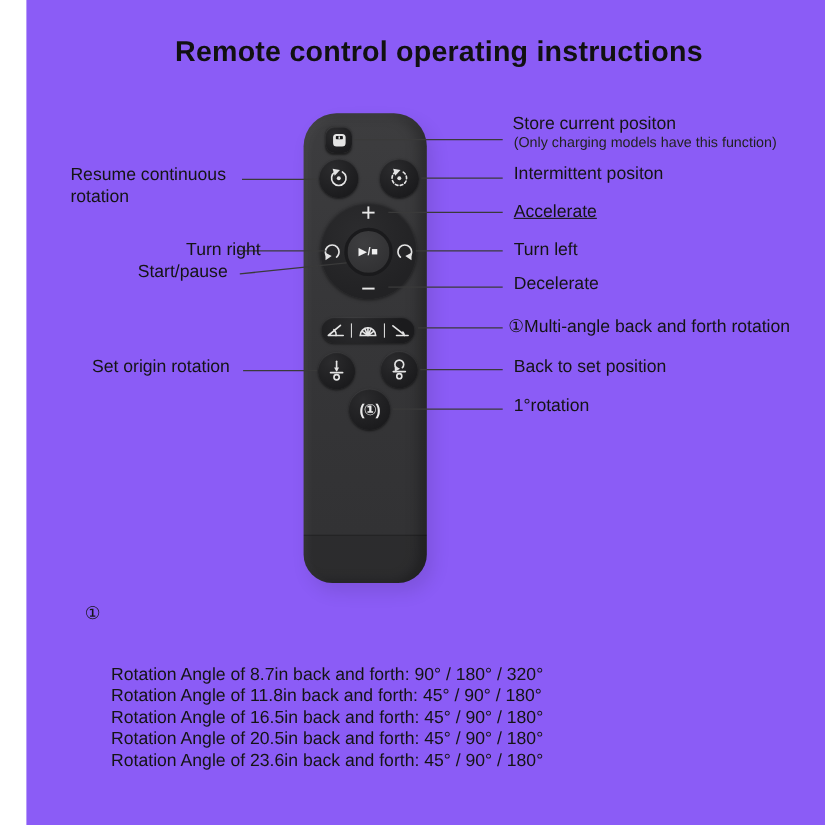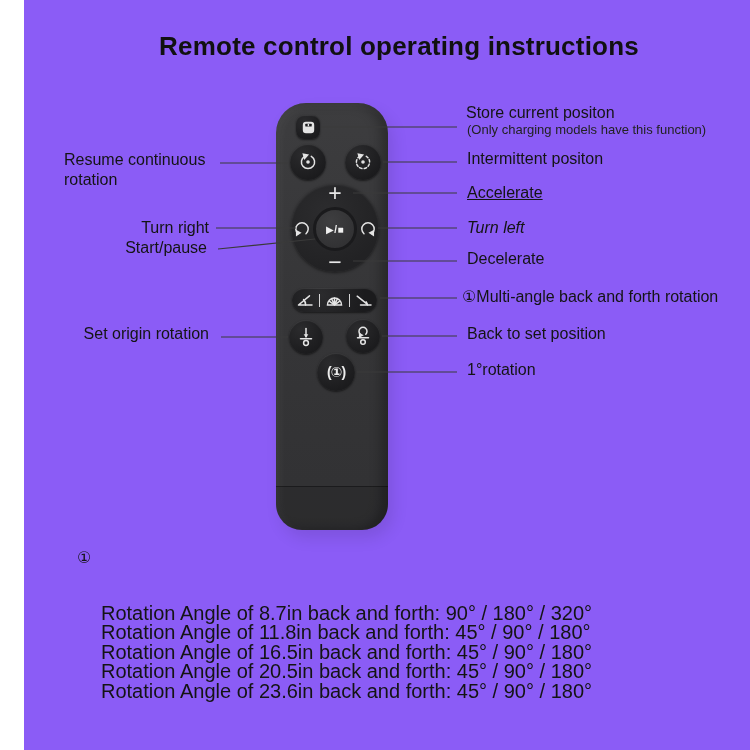--- a/index.html
+++ b/index.html
@@ -62,21 +62,21 @@
     letter-spacing:-1px;font-weight:bold;}
   
   .lbl{position:absolute;font-size:16px;color:#141414;white-space:nowrap;}
   .lbl-small{position:absolute;font-size:13px;color:#222;white-space:nowrap;}
   .lbl-left{text-align:right;}
   .lines{position:absolute;left:0;top:0;pointer-events:none;}
   
   .note-marker{position:absolute;left:53px;top:548px;font-size:16px;color:#141414;}
   .note-intro{position:absolute;left:77px;top:547px;width:612px;font-size:16px;
     line-height:19.5px;color:#141414;white-space:pre-wrap;}
-  .specs{position:absolute;left:77px;top:604px;font-size:20px;line-height:19.4px;color:#141414;}
+  .specs{position:absolute;left:77px;top:604px;font-size:16px;line-height:19.4px;color:#141414;}
   svg .st{stroke:#e4e4e4;fill:none;stroke-width:1.5;stroke-linecap:round;}
   svg .fl{fill:#e4e4e4;stroke:none;}
 </style>
 </head>
 <body>
 
 <div class="page">
 
   <h1 class="title">Remote control operating instructions</h1>
 
@@ -179,29 +179,29 @@
       <line x1="358" y1="336" x2="433" y2="336"></line>
       <line x1="333" y1="372" x2="433" y2="372"></line>
       <line x1="196" y1="163" x2="264" y2="163"></line>
       <line x1="192" y1="228" x2="272" y2="228"></line>
       <line x1="194" y1="249" x2="291" y2="239"></line>
       <line x1="197" y1="337" x2="264" y2="337"></line>
     </g>
   </svg>
 
   <div class="lbl" style="left:40px;top:150px;width:150px;white-space:normal;line-height:20px;">Resume continuous rotation</div>
-  <div class="lbl lbl-left" style="right:565px;top:219px;">Turn right</div>
+  <div class="lbl lbl-left" style="right:537px;top:219px;">Turn right</div>
   <div class="lbl lbl-left" style="right:567px;top:239px;">Start/pause</div>
   <div class="lbl lbl-left" style="right:565px;top:325px;">Set origin rotation</div>
 
   <div class="lbl" style="left:442px;top:104px;">Store current positon</div>
   <div class="lbl-small" style="left:443px;top:122px;">(Only charging models have this function)</div>
   <div class="lbl" style="left:443px;top:150px;">Intermittent positon</div>
   <div class="lbl" style="left:443px;top:184px;text-decoration:underline;">Accelerate</div>
-  <div class="lbl" style="left:443px;top:219px;font-style:italic;">Turn left</div>
+  <div class="lbl" style="left:443px;top:219px;">Turn left</div>
   <div class="lbl" style="left:443px;top:250px;">Decelerate</div>
   <div class="lbl" style="left:438px;top:287px;">①Multi-angle back and forth rotation</div>
   <div class="lbl" style="left:443px;top:325px;">Back to set position</div>
   <div class="lbl" style="left:443px;top:361px;">1°rotation</div>
 
   <div class="note-marker">①</div>
   <div class="specs">
     <div>Rotation Angle of 8.7in back and forth: 90° / 180° / 320°</div>
     <div>Rotation Angle of 11.8in back and forth: 45° / 90° / 180°</div>
     <div>Rotation Angle of 16.5in back and forth: 45° / 90° / 180°</div>

